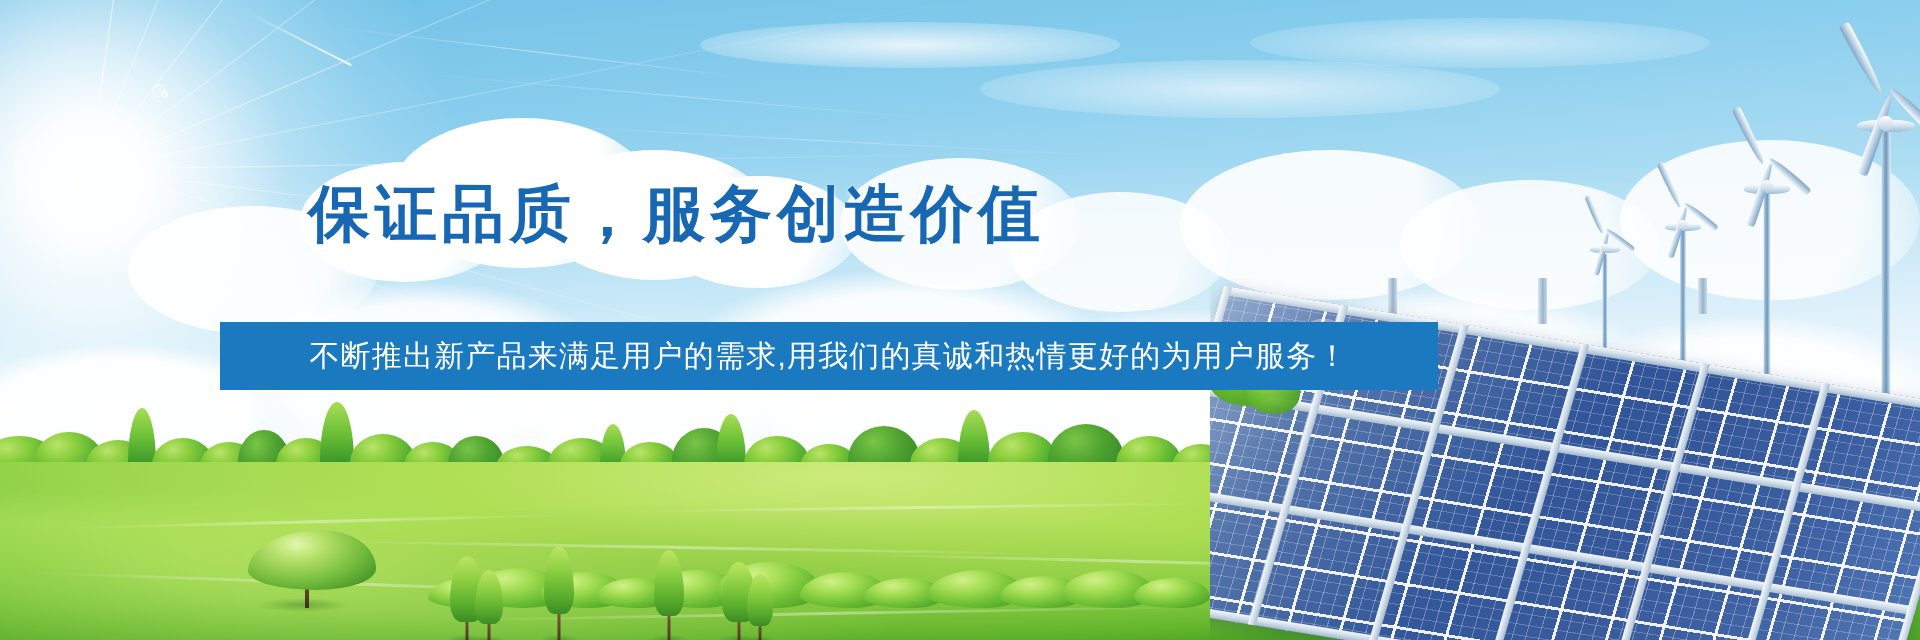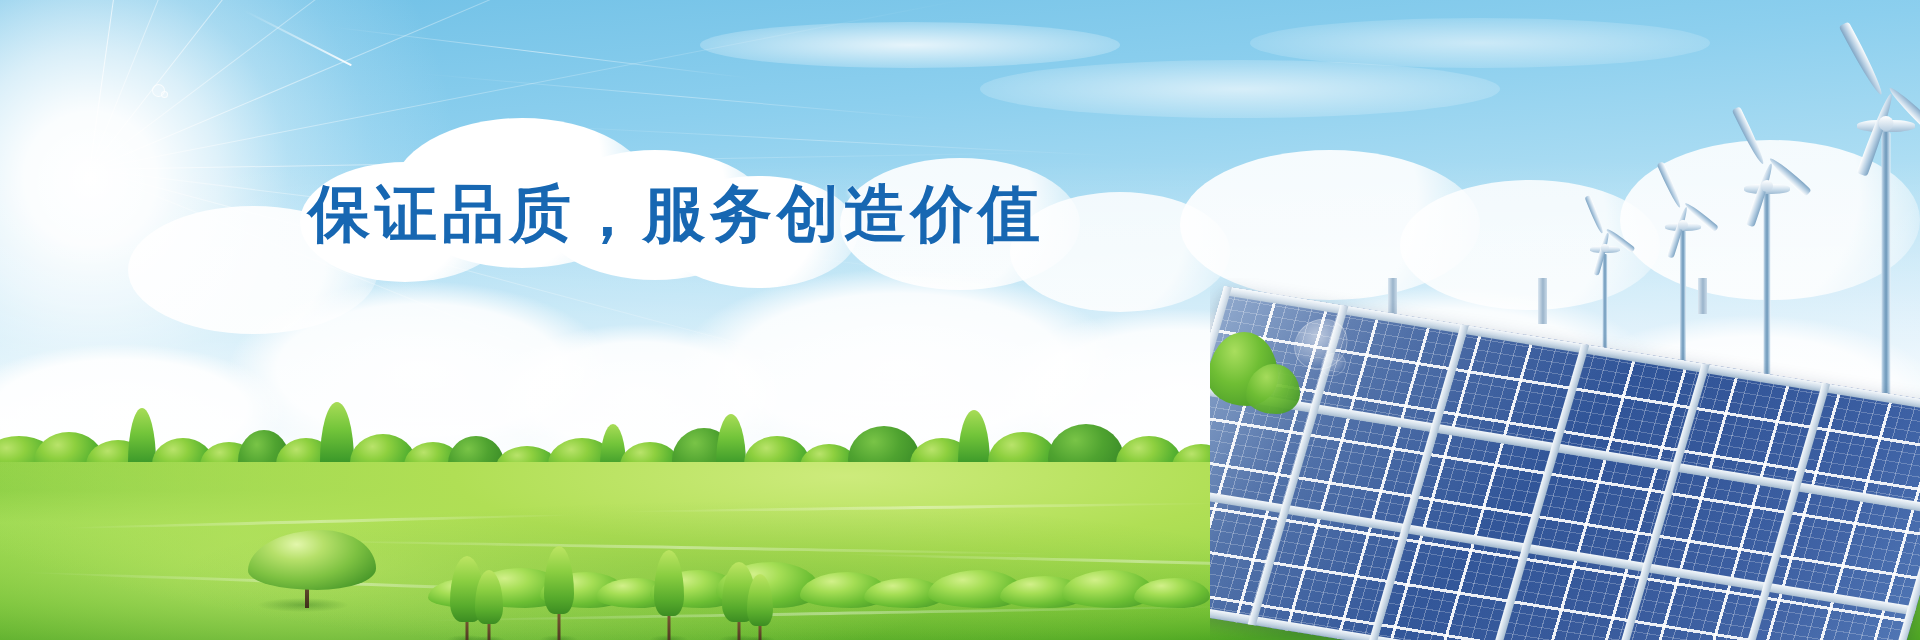--- a/index.html
+++ b/index.html
@@ -446,14 +446,17 @@
       <div class="panel-gloss"></div>
       <div class="lens-bubble" style="left:84px;top:16px;width:50px;height:50px;"></div>
       <div class="lens-bubble" style="left:116px;top:48px;width:22px;height:22px;opacity:.7;"></div>
     </div>
     <div class="solar-greens" style="left:-2px;top:54px;width:70px;height:74px;"></div>
     <div class="solar-greens" style="left:36px;top:86px;width:54px;height:50px;opacity:.95;"></div>
   </div>
 
   <div class="headline">保证品质，服务创造价值</div>
 
+  <div class="subbar">
+    <span class="subbar-text">不断推出新产品来满足用户的需求,用我们的真诚和热情更好的为用户服务！</span>
+  </div>
 
 </div>
 
 </body></html>

